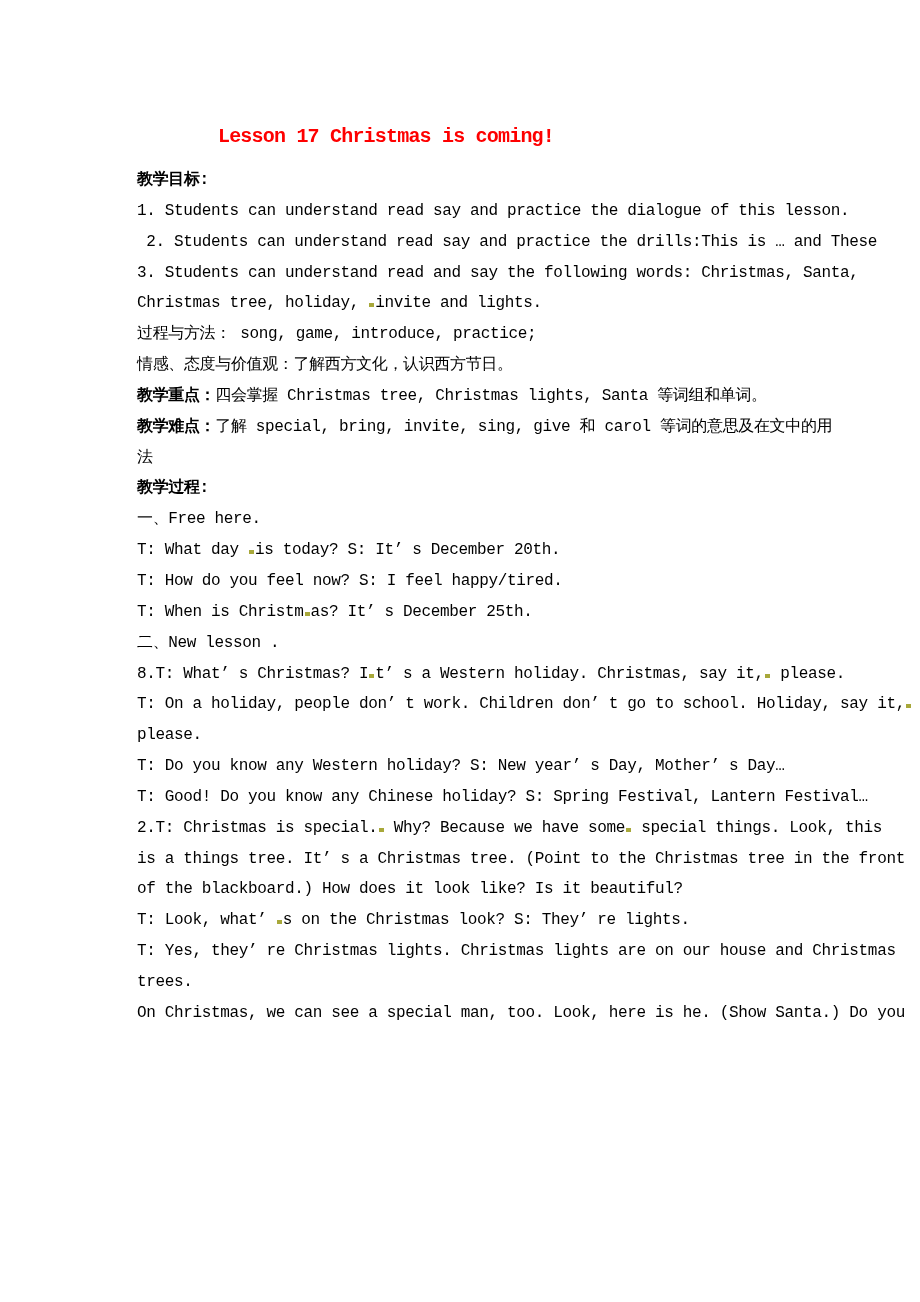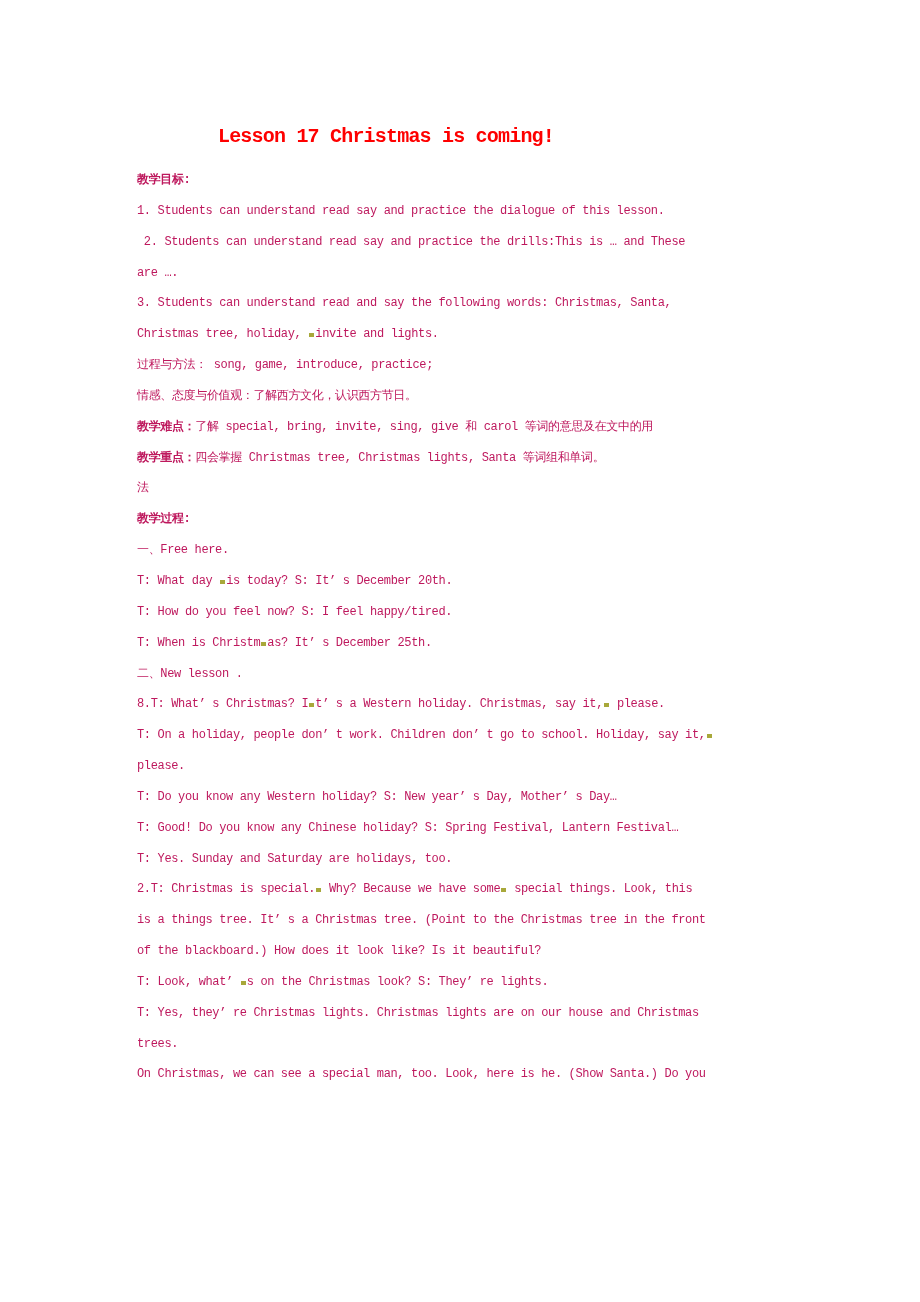--- a/index.html
+++ b/index.html
@@ -28,24 +28,24 @@
     white-space: pre;
   }
   .body {
     margin-top: 15px;
     margin-left: 137px;
     margin-right: 20px;
   }
   .line {
     height: 30.85px;
     line-height: 30.85px;
-    font-size: 12px;
+    font-size: 16px;
     letter-spacing: -0.35px;
     white-space: pre;
-    color: #be185d;
+    color: #000000;
   }
   .line .bold {
     font-weight: bold;
   }
   .marker {
     display: inline-block;
     width: 5px;
     height: 4px;
     background: #a8a83a;
     margin: 0 1px;
@@ -54,40 +54,38 @@
 </style>
 </head>
 <body>
 
 <div class="page" style="background: rgb(255, 255, 255);">
   <div class="title" style="color: rgb(254, 0, 0);">Lesson 17 Christmas is coming!</div>
   <div class="body">
       <div class="line"><span class="bold">教学目标:</span></div>
       <div class="line"><span>1. Students can understand read say and practice the dialogue of this lesson.</span></div>
       <div class="line"><span> 2. Students can understand read say and practice the drills:This is … and These</span></div>
-      <div class="line"><span>are ….</span></div>
       <div class="line"><span>3. Students can understand read and say the following words: Christmas, Santa,</span></div>
       <div class="line"><span>Christmas tree, holiday, </span><span class="marker" style="background: rgb(168, 168, 58);"></span><span>invite and lights.</span></div>
       <div class="line"><span>过程与方法： song, game, introduce, practice;</span></div>
       <div class="line"><span>情感、态度与价值观：了解西方文化，认识西方节日。</span></div>
+      <div class="line"><span class="bold">教学重点：</span><span>四会掌握 Christmas tree, Christmas lights, Santa 等词组和单词。</span></div>
       <div class="line"><span class="bold">教学难点：</span><span>了解 special, bring, invite, sing, give 和 carol 等词的意思及在文中的用</span></div>
-      <div class="line"><span class="bold">教学重点：</span><span>四会掌握 Christmas tree, Christmas lights, Santa 等词组和单词。</span></div>
       <div class="line"><span>法</span></div>
       <div class="line"><span class="bold">教学过程:</span></div>
       <div class="line"><span>一、Free here.</span></div>
       <div class="line"><span>T: What day </span><span class="marker" style="background: rgb(168, 168, 58);"></span><span>is today? S: It’ s December 20th.</span></div>
       <div class="line"><span>T: How do you feel now? S: I feel happy/tired.</span></div>
       <div class="line"><span>T: When is Christm</span><span class="marker" style="background: rgb(168, 168, 58);"></span><span>as? It’ s December 25th.</span></div>
       <div class="line"><span>二、New lesson .</span></div>
       <div class="line"><span>8.T: What’ s Christmas? I</span><span class="marker" style="background: rgb(168, 168, 58);"></span><span>t’ s a Western holiday. Christmas, say it,</span><span class="marker" style="background: rgb(168, 168, 58);"></span><span> please.</span></div>
       <div class="line"><span>T: On a holiday, people don’ t work. Children don’ t go to school. Holiday, say it,</span><span class="marker" style="background: rgb(168, 168, 58);"></span></div>
       <div class="line"><span>please.</span></div>
       <div class="line"><span>T: Do you know any Western holiday? S: New year’ s Day, Mother’ s Day…</span></div>
       <div class="line"><span>T: Good! Do you know any Chinese holiday? S: Spring Festival, Lantern Festival…</span></div>
-      <div class="line"><span>T: Yes. Sunday and Saturday are holidays, too.</span></div>
       <div class="line"><span>2.T: Christmas is special.</span><span class="marker" style="background: rgb(168, 168, 58);"></span><span> Why? Because we have some</span><span class="marker" style="background: rgb(168, 168, 58);"></span><span> special things. Look, this</span></div>
       <div class="line"><span>is a things tree. It’ s a Christmas tree. (Point to the Christmas tree in the front</span></div>
       <div class="line"><span>of the blackboard.) How does it look like? Is it beautiful?</span></div>
       <div class="line"><span>T: Look, what’ </span><span class="marker" style="background: rgb(168, 168, 58);"></span><span>s on the Christmas look? S: They’ re lights.</span></div>
       <div class="line"><span>T: Yes, they’ re Christmas lights. Christmas lights are on our house and Christmas</span></div>
       <div class="line"><span>trees.</span></div>
       <div class="line"><span>On Christmas, we can see a special man, too. Look, here is he. (Show Santa.) Do you</span></div>
     </div>
 </div>
 

